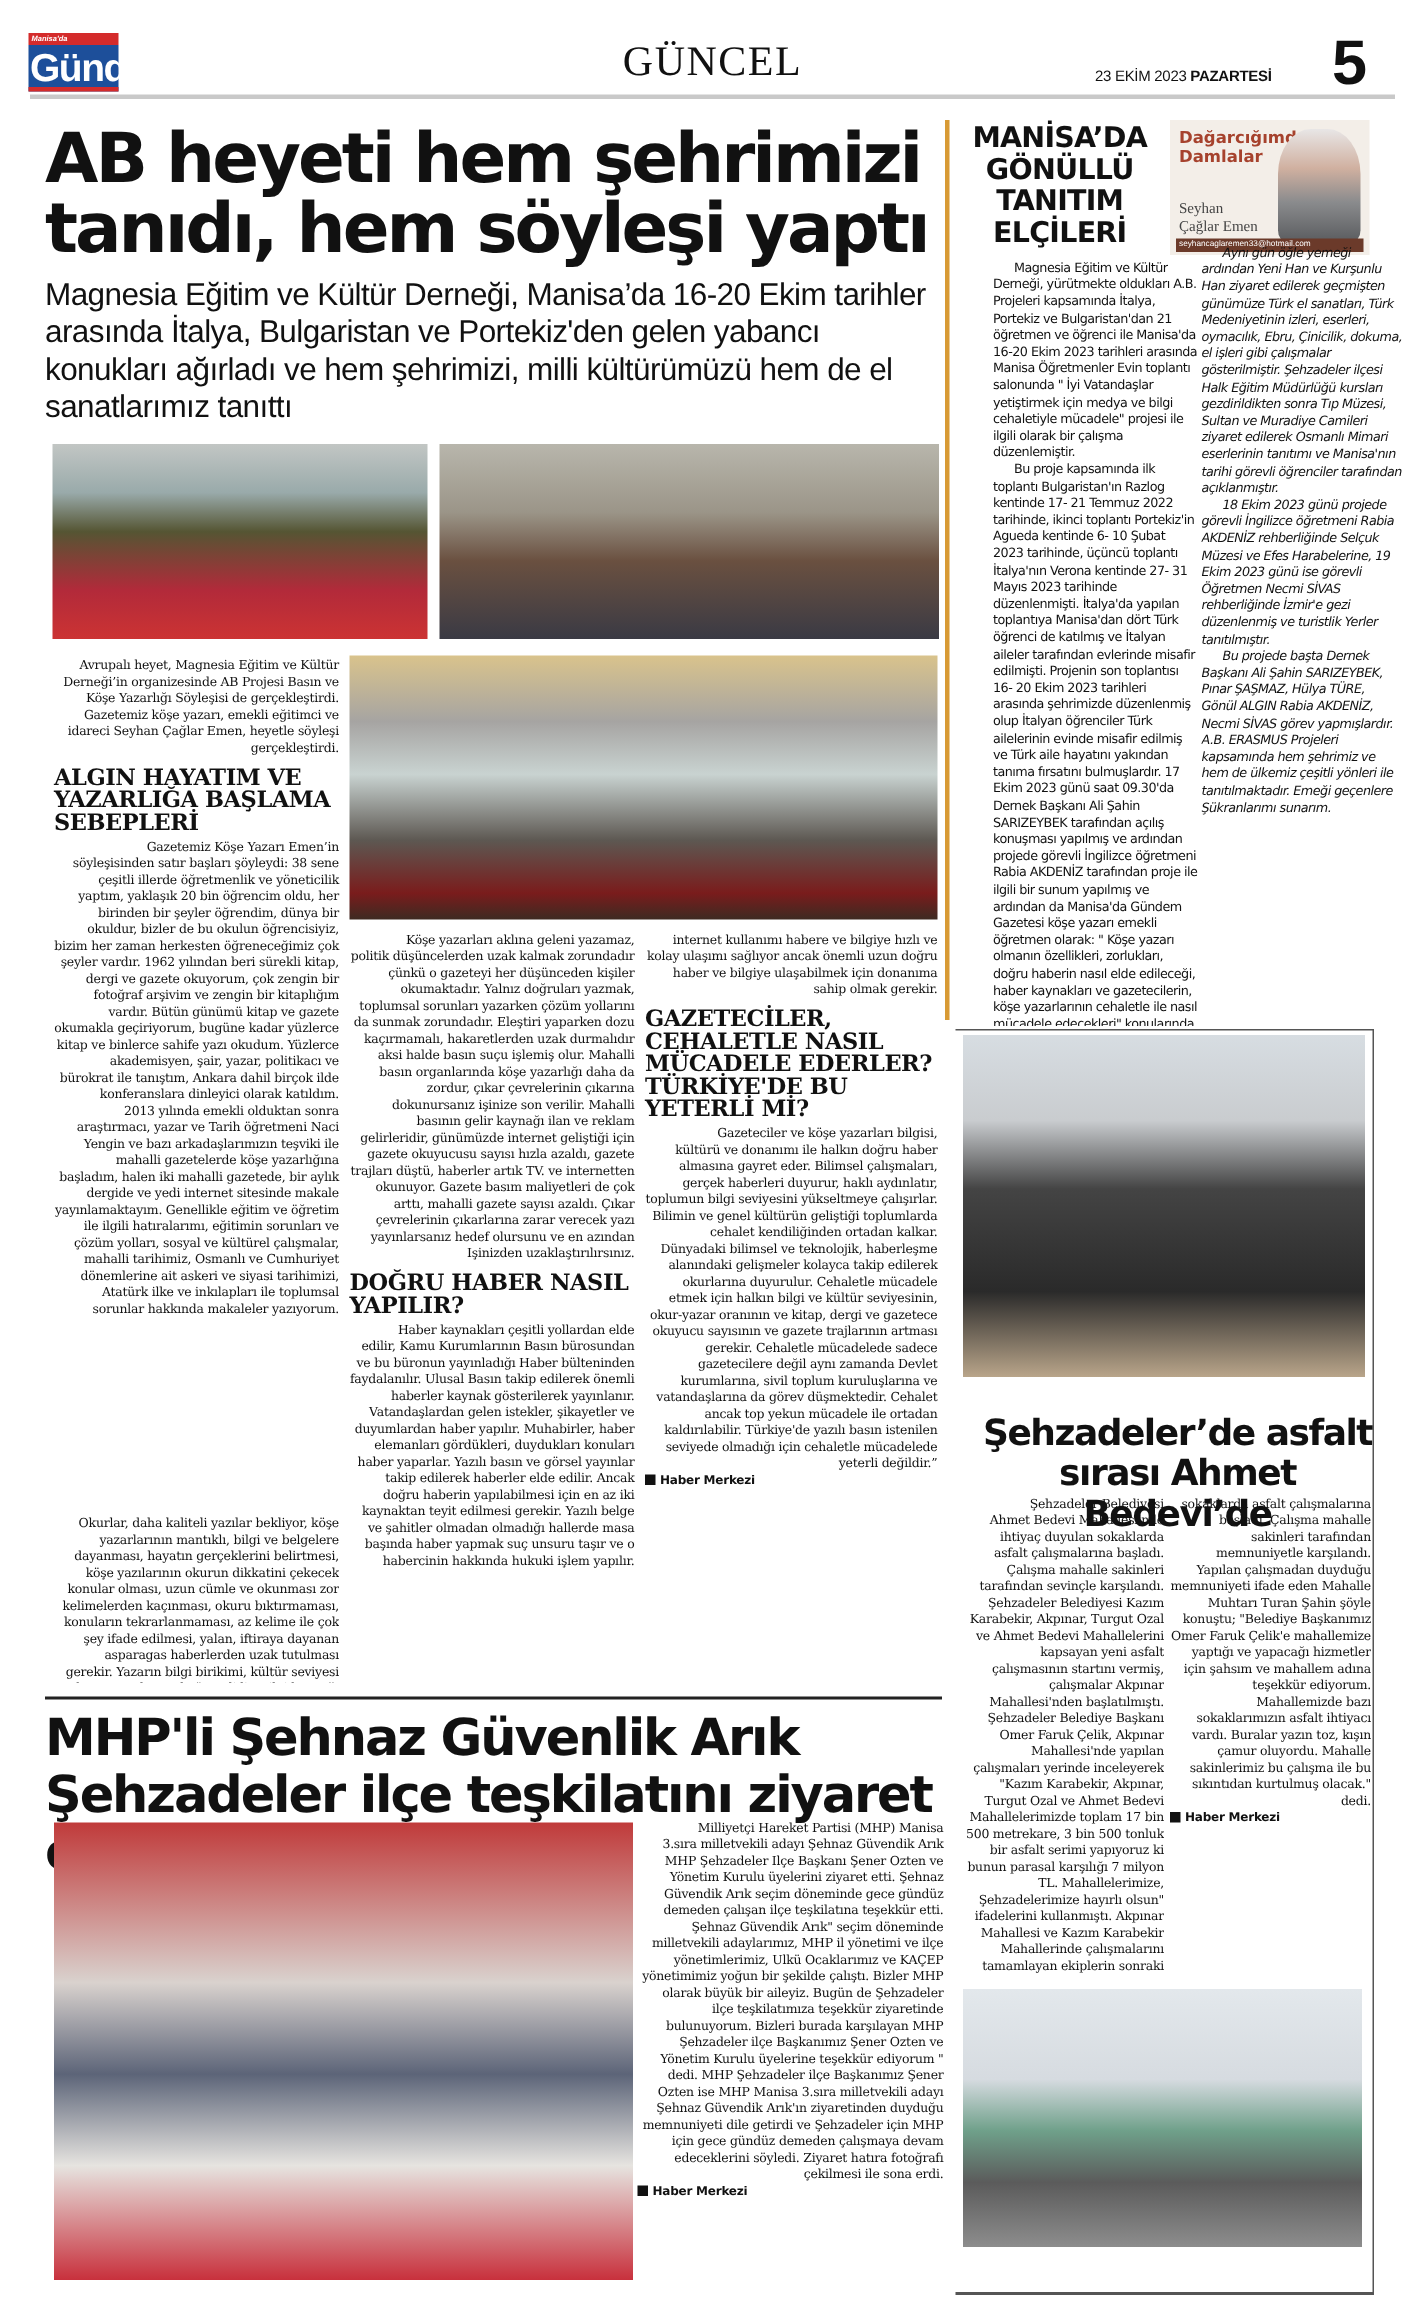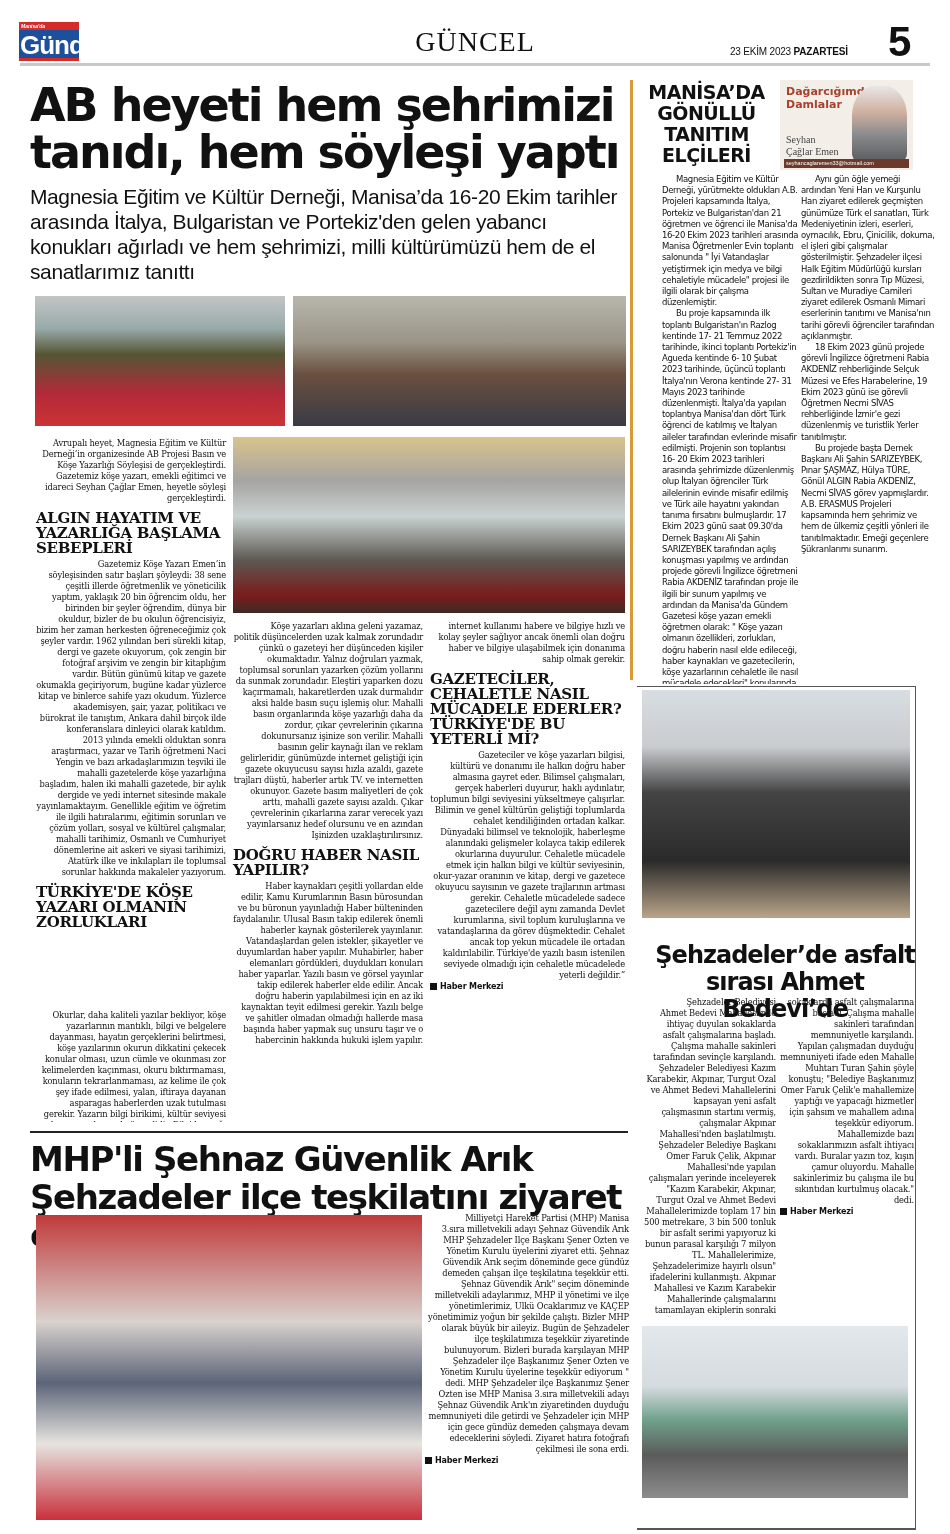--- a/index.html
+++ b/index.html
@@ -32,21 +32,21 @@
   .vbar { left: 630px; top: 80px; width: 3px; height: 600px; background: #d89a35; }
   .kicker { left: 640px; top: 82px; width: 133px; text-align: center; font: bold 19px "DejaVu Sans", sans-serif; line-height: 21px; letter-spacing: -0.5px; }
   .columnist { left: 780px; top: 80px; width: 133px; height: 90px; background: #f3eee8; overflow: hidden; }
   .columnist .t1 { position: absolute; left: 6px; top: 5px; font: bold 11px "DejaVu Sans", sans-serif; color: #a6422d; line-height: 13px; }
   .columnist .t2 { position: absolute; left: 6px; top: 38px; font: 10px "Liberation Serif", serif; color: #444; line-height: 12px; margin-top: 16px; }
   .columnist .face { position: absolute; right: 6px; top: 6px; width: 55px; height: 75px; border-radius: 40% 40% 10% 10%; background: linear-gradient(180deg,#e8e6e6 0%,#d0b0a0 35%,#8a8b8d 65%,#5b5d60 100%); }
   .columnist .email { position: absolute; left: 4px; bottom: 2px; width: 125px; height: 9px; background: #6b3a2a; color: #fff; font: 5.5px "Liberation Sans", sans-serif; line-height: 9px; padding-left: 2px; }
   .sbody { font: 8.5px "DejaVu Sans", sans-serif; line-height: 11.2px; letter-spacing: -0.35px; margin-left: 20px; }
   .sbody p { text-indent: 14px; }
   .scol1 { left: 642px; top: 174px; width: 137px; }
-  .scol2 { left: 781px; top: 174px; width: 134px; }
+  .scol2 { left: 781px; top: 164px; width: 134px; font-style: italic; }
   
   .box2 { left: 637px; top: 686px; width: 279px; height: 844px; border: 1.5px solid #555; border-left: none; border-bottom: 2px solid #555; }
   .photo.p4 { left: 642px; top: 690px; width: 268px; height: 228px; background: linear-gradient(180deg,#d7dde2 0%,#c9cccf 25%, #444 45%, #2a2a2a 75%, #b9a58a 100%); }
   .asphalt-headline { left: 640px; top: 942px; width: 290px; font-size: 24px; line-height: 27px; letter-spacing: -1px; text-align: center; }
   .acol1 { left: 642px; top: 997px; width: 134px; }
   .acol2 { left: 780px; top: 997px; width: 134px; }
   .photo.p5 { left: 642px; top: 1326px; width: 266px; height: 172px; background: linear-gradient(180deg,#e3e8ec 0%,#d6dbe0 35%, #6fa08a 55%, #5b5b5b 75%, #8d8d8d 100%); }
   
   .rule2 { left: 30px; top: 1131px; width: 598px; height: 2px; background: #222; }
   .mhp-headline { left: 30px; top: 1140px; width: 600px; font-size: 34px; line-height: 38px; letter-spacing: -1.4px; }
@@ -74,34 +74,33 @@
 <div class="abs deck">Magnesia Eğitim ve Kültür Derneği, Manisa’da 16-20 Ekim tarihler arasında İtalya, Bulgaristan ve Portekiz'den gelen yabancı konukları ağırladı ve hem şehrimizi, milli kültürümüzü hem de el sanatlarımız tanıttı</div>
 <div class="abs photo p1"></div>
 <div class="abs photo p2"></div>
 <div class="abs photo p3"></div>
 
 <div class="abs body col1">
   <p>Avrupalı heyet, Magnesia Eğitim ve Kültür Derneği’in organizesinde AB Projesi Basın ve Köşe Yazarlığı Söyleşisi de gerçekleştirdi. Gazetemiz köşe yazarı, emekli eğitimci ve idareci Seyhan Çağlar Emen, heyetle söyleşi gerçekleştirdi.</p>
   <div class="subhead">ALGIN HAYATIM VE YAZARLIĞA BAŞLAMA SEBEPLERİ</div>
   <p>Gazetemiz Köşe Yazarı Emen’in söyleşisinden satır başları şöyleydi: 38 sene çeşitli illerde öğretmenlik ve yöneticilik yaptım, yaklaşık 20 bin öğrencim oldu, her birinden bir şeyler öğrendim, dünya bir okuldur, bizler de bu okulun öğrencisiyiz, bizim her zaman herkesten öğreneceğimiz çok şeyler vardır. 1962 yılından beri sürekli kitap, dergi ve gazete okuyorum, çok zengin bir fotoğraf arşivim ve zengin bir kitaplığım vardır. Bütün günümü kitap ve gazete okumakla geçiriyorum, bugüne kadar yüzlerce kitap ve binlerce sahife yazı okudum. Yüzlerce akademisyen, şair, yazar, politikacı ve bürokrat ile tanıştım, Ankara dahil birçok ilde konferanslara dinleyici olarak katıldım.</p>
   <p>2013 yılında emekli olduktan sonra araştırmacı, yazar ve Tarih öğretmeni Naci Yengin ve bazı arkadaşlarımızın teşviki ile mahalli gazetelerde köşe yazarlığına başladım, halen iki mahalli gazetede, bir aylık dergide ve yedi internet sitesinde makale yayınlamaktayım. Genellikle eğitim ve öğretim ile ilgili hatıralarımı, eğitimin sorunları ve çözüm yolları, sosyal ve kültürel çalışmalar, mahalli tarihimiz, Osmanlı ve Cumhuriyet dönemlerine ait askeri ve siyasi tarihimizi, Atatürk ilke ve inkılapları ile toplumsal sorunlar hakkında makaleler yazıyorum.</p>
-  <div class="subhead">TÜRKİYE'DE KÖŞE YAZARI OLMANIN ZORLUKLARI</div>
 </div>
 <div class="abs body col1" style="top:1010px; height:112px; overflow:hidden;">
   <p>Okurlar, daha kaliteli yazılar bekliyor, köşe yazarlarının mantıklı, bilgi ve belgelere dayanması, hayatın gerçeklerini belirtmesi, köşe yazılarının okurun dikkatini çekecek konular olması, uzun cümle ve okunması zor kelimelerden kaçınması, okuru bıktırmaması, konuların tekrarlanmaması, az kelime ile çok şey ifade edilmesi, yalan, iftiraya dayanan asparagas haberlerden uzak tutulması gerekir. Yazarın bilgi birikimi, kültür seviyesi ve donanımı olması da önemlidir. Bilgi kaynağı üç adettir: 1- Bilimsel ve gerçeklere dayalı kitapları okumak, 2- Akademisyen ve uzman kişileri dinlemek, 3- Araştırma yapmaktır. Zorluklarımız nelerdir? Gazete sahipleri, yöneticilerle ve iktidar mensupları ile Iyi geçinmek zorundadır aksi halde ilan gelirlerinden mahrum kalabilirler. Düşüncelerin tümünü köşe yazısına aktarmak mümkün değildir, her gün değişik konuların ele alınması gerekir, tekrarlardan kaçınmak gerekir. Gündem hızla değişmektedir, gündemdeki konuları takip etme zorunluluğu vardır.</p>
 </div>
 
 <div class="abs body col2">
   <p>Köşe yazarları aklına geleni yazamaz, politik düşüncelerden uzak kalmak zorundadır çünkü o gazeteyi her düşünceden kişiler okumaktadır. Yalnız doğruları yazmak, toplumsal sorunları yazarken çözüm yollarını da sunmak zorundadır. Eleştiri yaparken dozu kaçırmamalı, hakaretlerden uzak durmalıdır aksi halde basın suçu işlemiş olur. Mahalli basın organlarında köşe yazarlığı daha da zordur, çıkar çevrelerinin çıkarına dokunursanız işinize son verilir. Mahalli basının gelir kaynağı ilan ve reklam gelirleridir, günümüzde internet geliştiği için gazete okuyucusu sayısı hızla azaldı, gazete trajları düştü, haberler artık TV. ve internetten okunuyor. Gazete basım maliyetleri de çok arttı, mahalli gazete sayısı azaldı. Çıkar çevrelerinin çıkarlarına zarar verecek yazı yayınlarsanız hedef olursunu ve en azından Işinizden uzaklaştırılırsınız.</p>
   <div class="subhead">DOĞRU HABER NASIL YAPILIR?</div>
   <p>Haber kaynakları çeşitli yollardan elde edilir, Kamu Kurumlarının Basın bürosundan ve bu büronun yayınladığı Haber bülteninden faydalanılır. Ulusal Basın takip edilerek önemli haberler kaynak gösterilerek yayınlanır. Vatandaşlardan gelen istekler, şikayetler ve duyumlardan haber yapılır. Muhabirler, haber elemanları gördükleri, duydukları konuları haber yaparlar. Yazılı basın ve görsel yayınlar takip edilerek haberler elde edilir. Ancak doğru haberin yapılabilmesi için en az iki kaynaktan teyit edilmesi gerekir. Yazılı belge ve şahitler olmadan olmadığı hallerde masa başında haber yapmak suç unsuru taşır ve o habercinin hakkında hukuki işlem yapılır.</p>
 </div>
 
 <div class="abs body col3">
-  <p>internet kullanımı habere ve bilgiye hızlı ve kolay şeyler sağlıyor ancak önemli olan doğru haber ve bilgiye ulaşabilmek için donanıma sahip olmak gerekir.</p>
+  <p>internet kullanımı habere ve bilgiye hızlı ve kolay ulaşımı sağlıyor ancak önemli uzun doğru haber ve bilgiye ulaşabilmek için donanıma sahip olmak gerekir.</p>
   <div class="subhead">GAZETECİLER, CEHALETLE NASIL MÜCADELE EDERLER? TÜRKİYE'DE BU YETERLİ Mİ?</div>
   <p>Gazeteciler ve köşe yazarları bilgisi, kültürü ve donanımı ile halkın doğru haber almasına gayret eder. Bilimsel çalışmaları, gerçek haberleri duyurur, haklı aydınlatır, toplumun bilgi seviyesini yükseltmeye çalışırlar. Bilimin ve genel kültürün geliştiği toplumlarda cehalet kendiliğinden ortadan kalkar. Dünyadaki bilimsel ve teknolojik, haberleşme alanındaki gelişmeler kolayca takip edilerek okurlarına duyurulur. Cehaletle mücadele etmek için halkın bilgi ve kültür seviyesinin, okur-yazar oranının ve kitap, dergi ve gazetece okuyucu sayısının ve gazete trajlarının artması gerekir. Cehaletle mücadelede sadece gazetecilere değil aynı zamanda Devlet kurumlarına, sivil toplum kuruluşlarına ve vatandaşlarına da görev düşmektedir. Cehalet ancak top yekun mücadele ile ortadan kaldırılabilir. Türkiye'de yazılı basın istenilen seviyede olmadığı için cehaletle mücadelede yeterli değildir.”</p>
   <span class="byline">Haber Merkezi</span>
 </div>
 
 <div class="abs vbar"></div>
 <div class="abs kicker">MANİSA’DA GÖNÜLLÜ TANITIM ELÇİLERİ</div>
 <div class="abs columnist">
   <div class="t1">
     <div>Dağarcığımdan</div>

